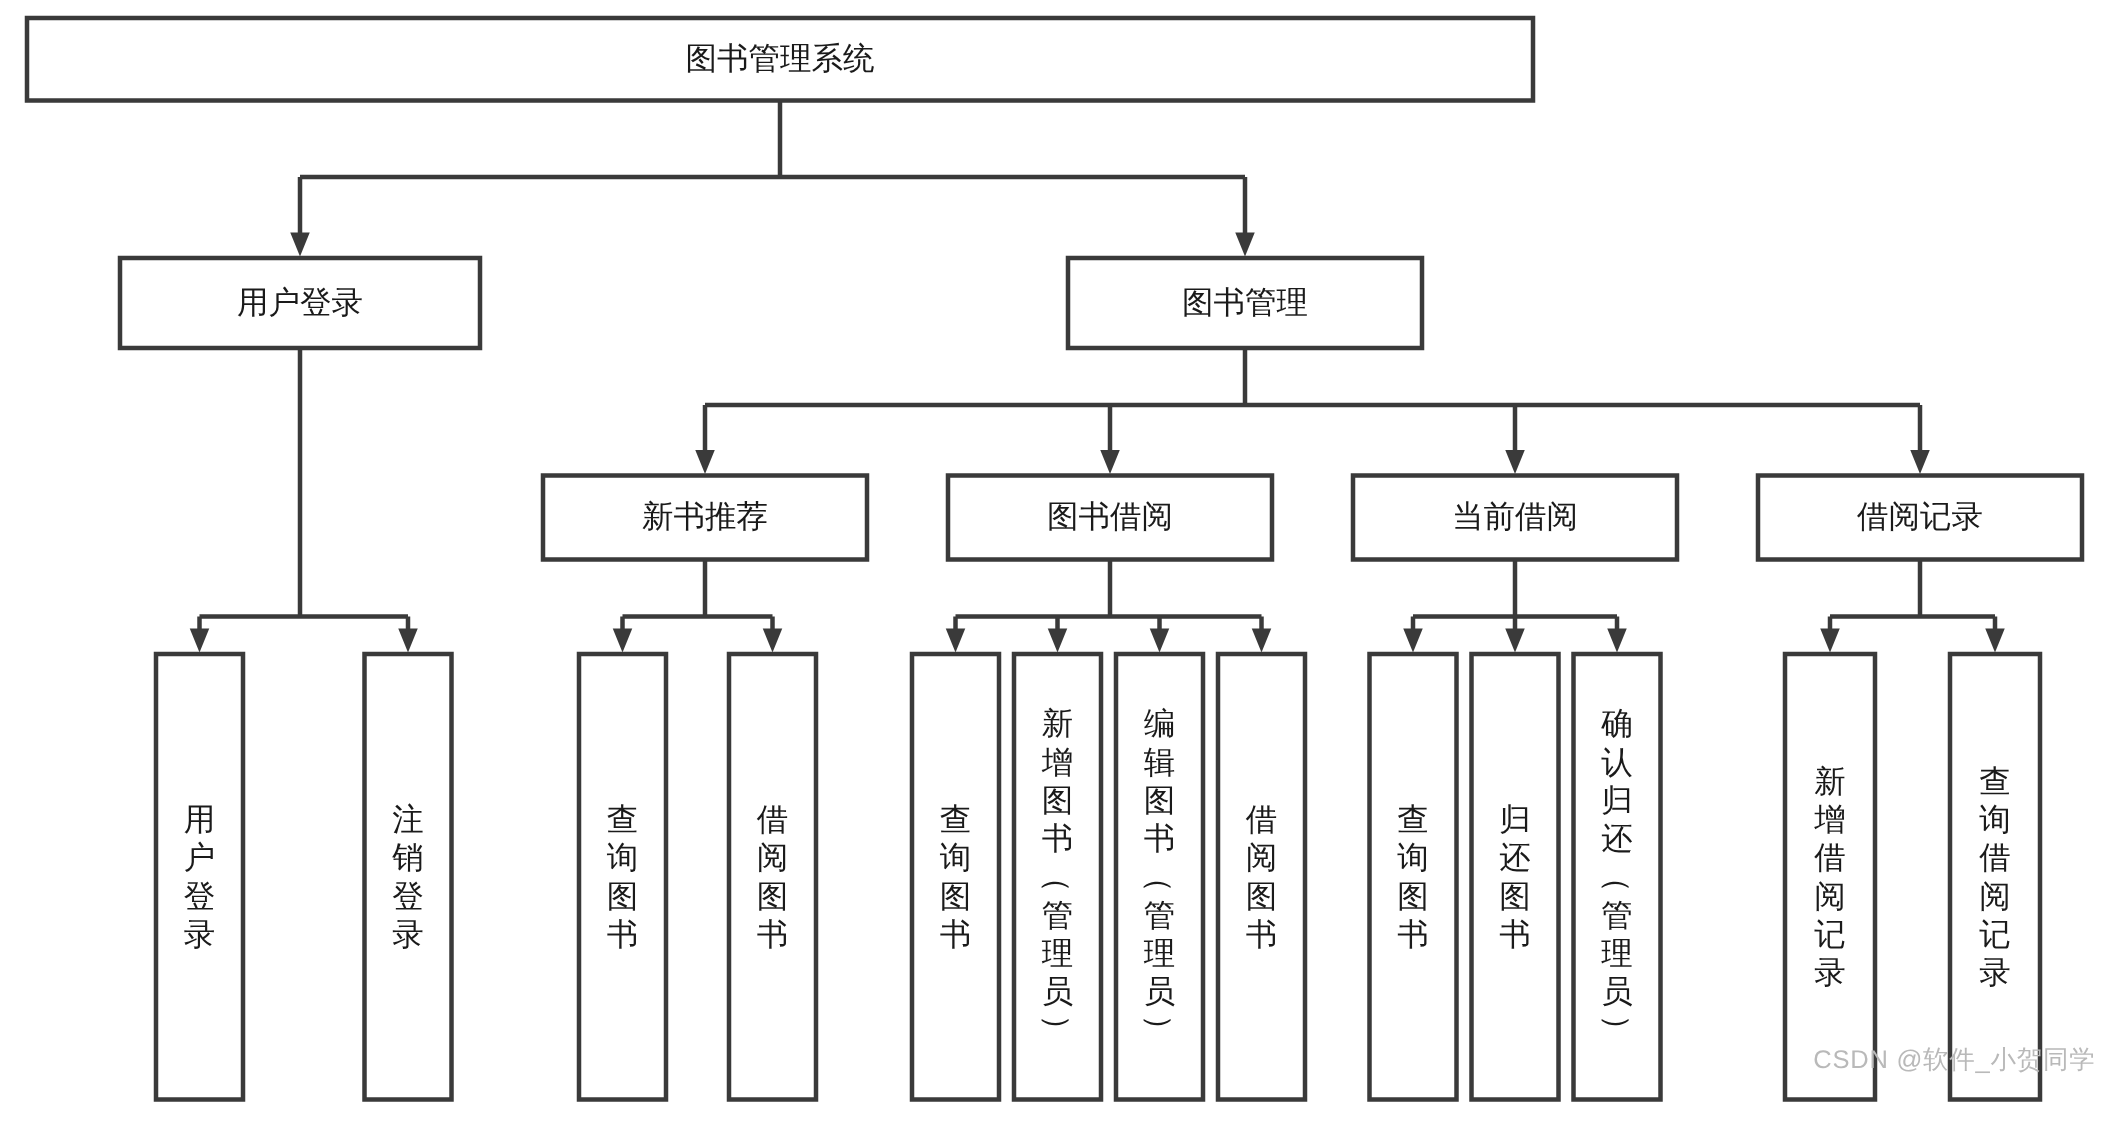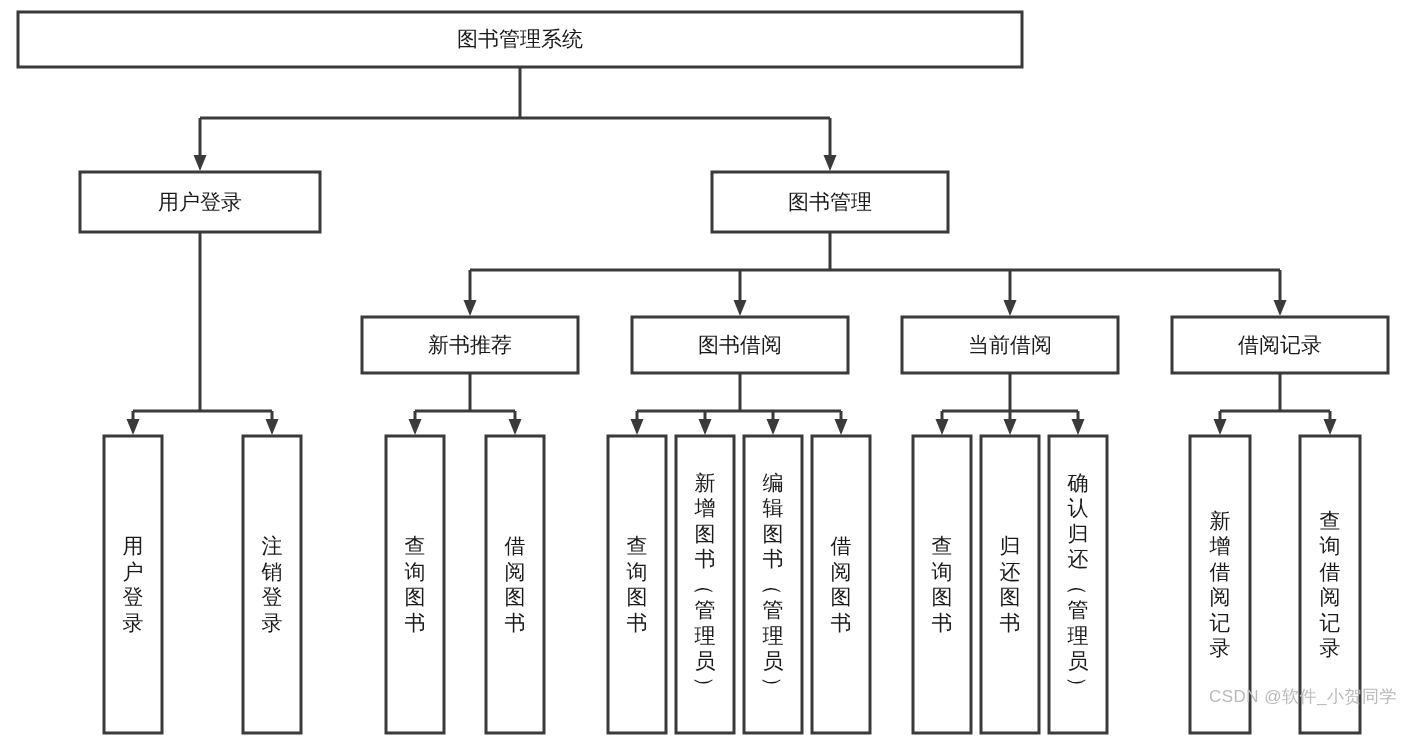--- a/index.html
+++ b/index.html
@@ -51,21 +51,21 @@
   }
   .node-label-v {
     fill: #1a1a1a;
     font-family: "Liberation Sans", "DejaVu Sans", sans-serif;
     font-size: 21px;
     text-anchor: middle;
   }
   .watermark {
     position: absolute;
     right: 8px;
-    bottom: 10px;
+    bottom: 0;
     color: #b9b9b9;
     font-size: 17px;
     font-family: "Liberation Sans", "DejaVu Sans", sans-serif;
     white-space: nowrap;
     letter-spacing: 0.5px;
     pointer-events: none;
   }
 </style>
 </head>
 <body>

